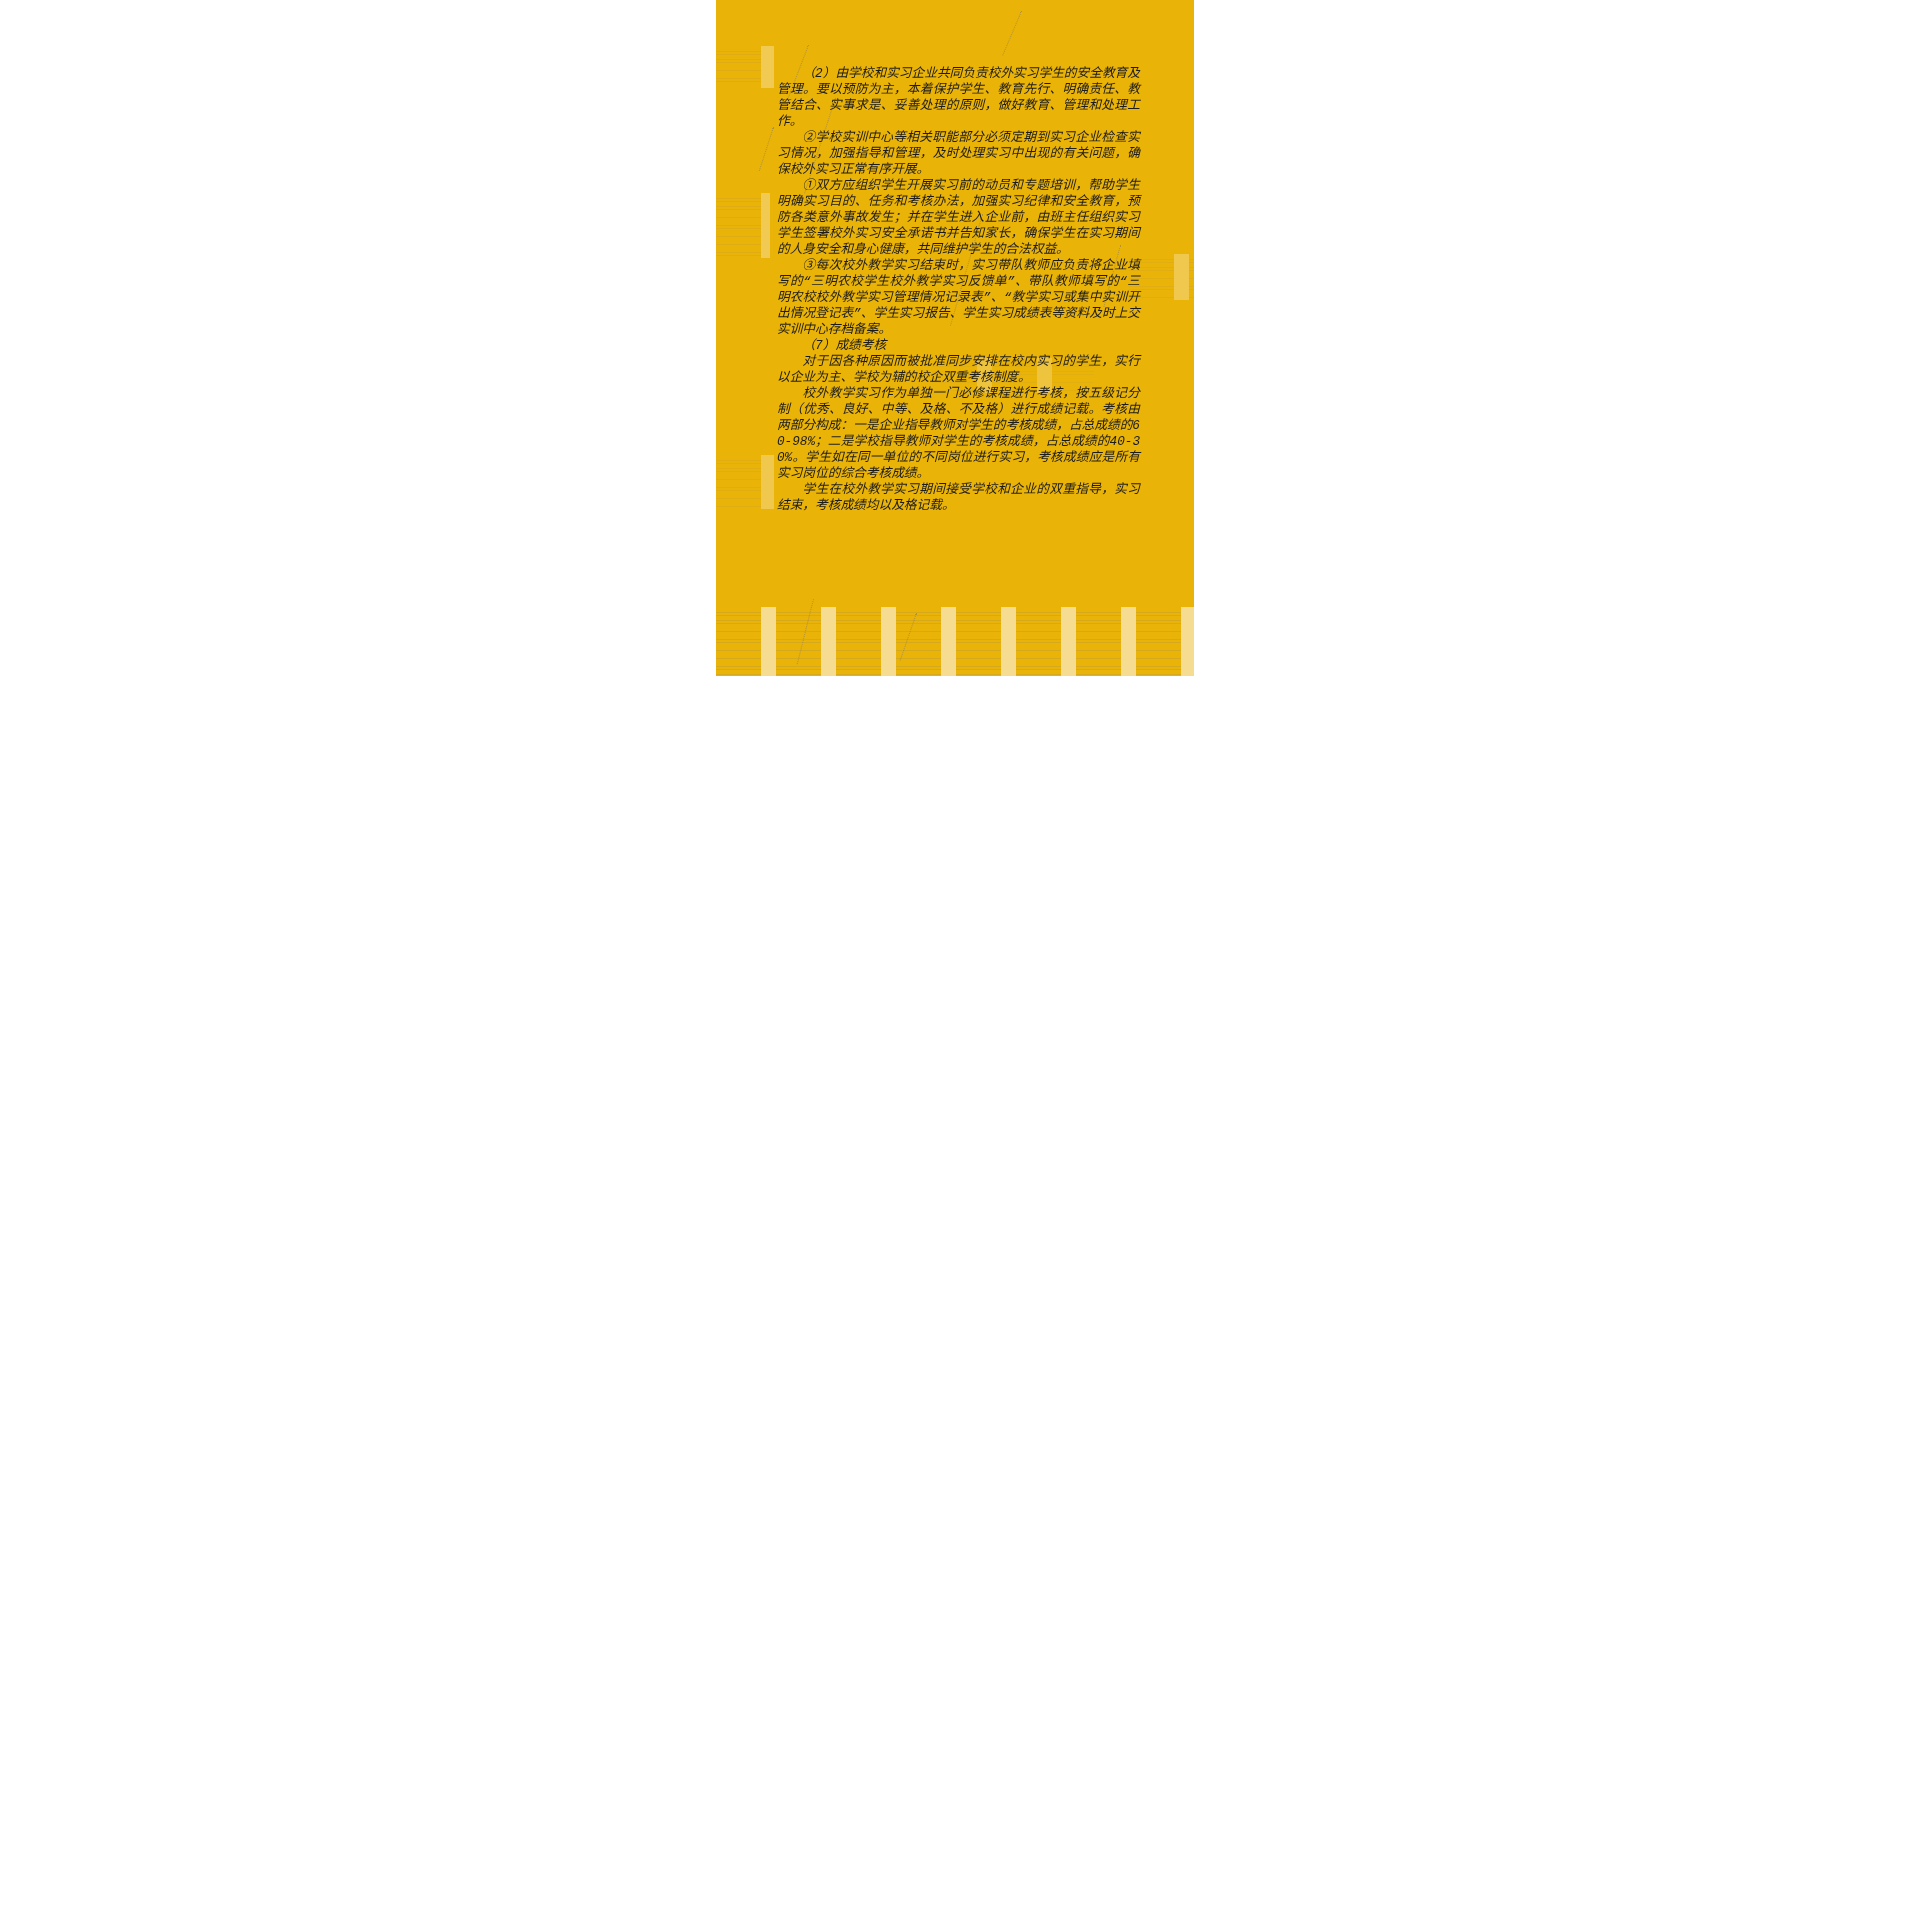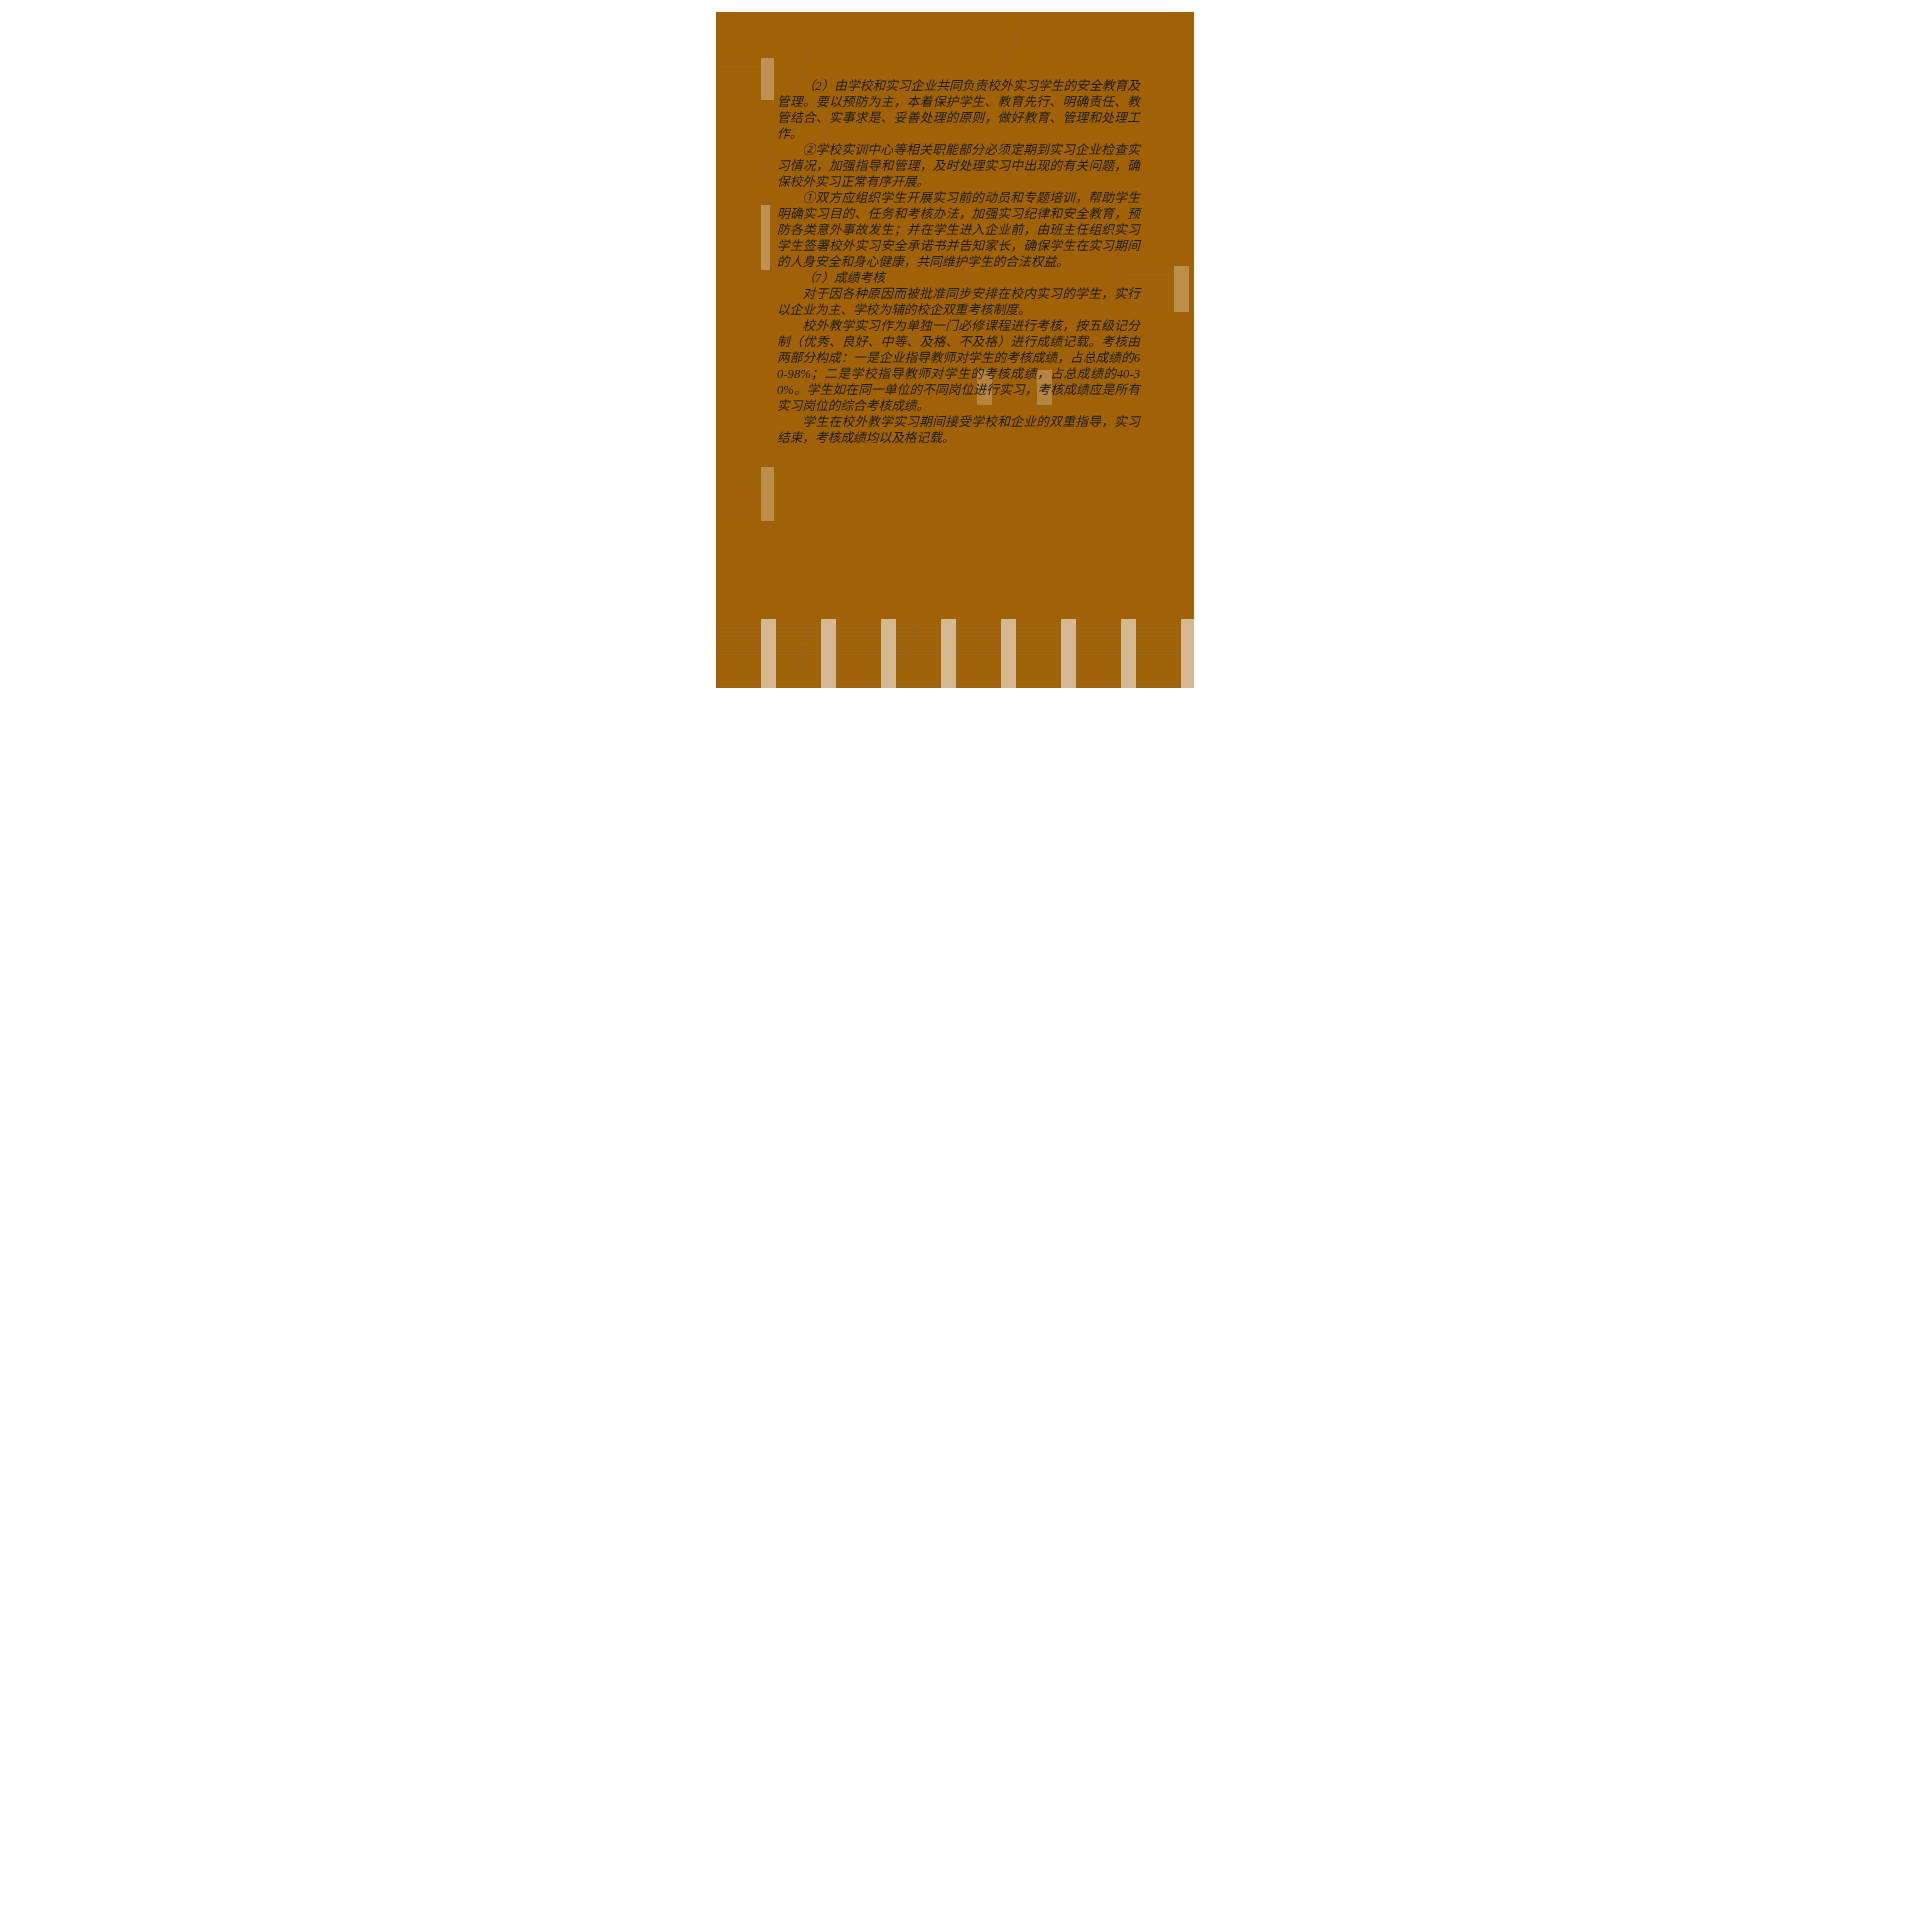--- a/index.html
+++ b/index.html
@@ -4,24 +4,24 @@
 <style>
   html, body {
     margin: 0;
     padding: 0;
     background: #ffffff;
   }
   .page {
     position: relative;
     width: 478px;
     height: 676px;
-    margin: 12px auto;
-    background: #a16207;
+    margin: 0 auto;
+    background: #eab308;
     overflow: hidden;
-    font-family: Liberation Serif, serif;
+    font-family: Liberation Mono, monospace;
   }
   .text-block {
     position: absolute;
     left: 61px;
     top: 66px;
     width: 363px;
   }
   .para {
     margin: 0;
     padding: 0;
@@ -81,20 +81,21 @@
     <div class="artifact diag d5"></div>
     <div class="artifact diag d6"></div>
     <div class="artifact diag d7"></div>
     <div class="artifact diag d8"></div>
   </div>
 
   <div class="text-block">
     <p class="para">（2）由学校和实习企业共同负责校外实习学生的安全教育及管理。要以预防为主，本着保护学生、教育先行、明确责任、教管结合、实事求是、妥善处理的原则，做好教育、管理和处理工作。</p>
     <p class="para">②学校实训中心等相关职能部分必须定期到实习企业检查实习情况，加强指导和管理，及时处理实习中出现的有关问题，确保校外实习正常有序开展。</p>
     <p class="para">①双方应组织学生开展实习前的动员和专题培训，帮助学生明确实习目的、任务和考核办法，加强实习纪律和安全教育，预防各类意外事故发生；并在学生进入企业前，由班主任组织实习学生签署校外实习安全承诺书并告知家长，确保学生在实习期间的人身安全和身心健康，共同维护学生的合法权益。</p>
+    <p class="para">③每次校外教学实习结束时，实习带队教师应负责将企业填写的“三明农校学生校外教学实习反馈单”、带队教师填写的“三明农校校外教学实习管理情况记录表”、“教学实习或集中实训开出情况登记表”、学生实习报告、学生实习成绩表等资料及时上交实训中心存档备案。</p>
     <p class="para">（7）成绩考核</p>
     <p class="para">对于因各种原因而被批准同步安排在校内实习的学生，实行以企业为主、学校为辅的校企双重考核制度。</p>
     <p class="para">校外教学实习作为单独一门必修课程进行考核，按五级记分制（优秀、良好、中等、及格、不及格）进行成绩记载。考核由两部分构成：一是企业指导教师对学生的考核成绩，占总成绩的60-98%；二是学校指导教师对学生的考核成绩，占总成绩的40-30%。学生如在同一单位的不同岗位进行实习，考核成绩应是所有实习岗位的综合考核成绩。</p>
     <p class="para">学生在校外教学实习期间接受学校和企业的双重指导，实习结束，考核成绩均以及格记载。</p>
   </div>
 
 </div>
 
 
 </body></html>

